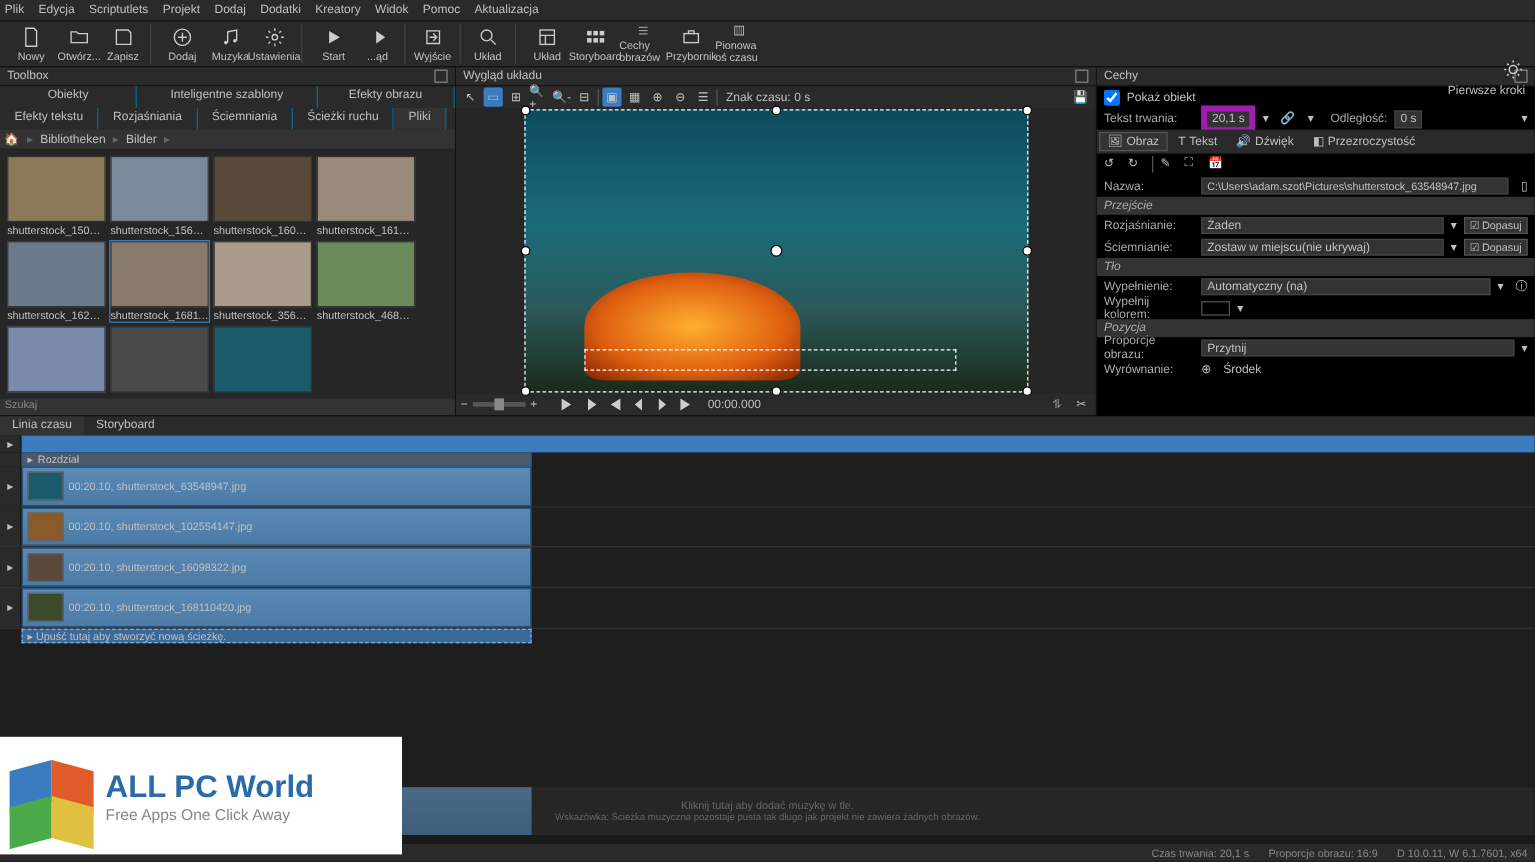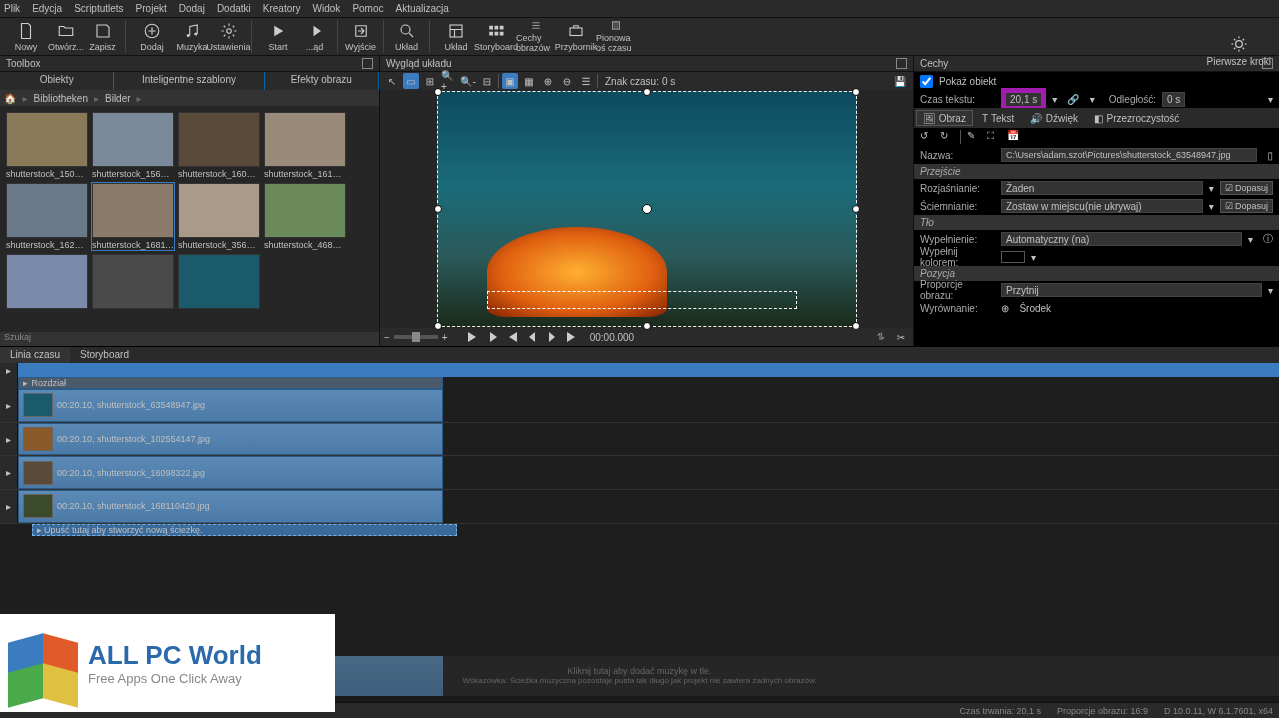--- a/index.html
+++ b/index.html
@@ -53,30 +53,30 @@
 .tl-tab.active{background:#333}
 .tl-ruler{height:14px;background:#3a7cbf;position:relative;margin-left:18px}
 .tl-tracks{flex:1;display:flex;flex-direction:column;overflow:hidden}
 .tl-track{height:40px;display:flex;border-bottom:1px solid #333}
 .tl-side{width:18px;background:#2a2a2a;display:flex;align-items:center;justify-content:center;border-right:1px solid #111}
 .tl-clip{background:linear-gradient(180deg,#5a8ab5 0%,#4a7aa5 100%);border:1px solid #2a5a85;height:100%;display:flex;align-items:center;padding:0 4px;gap:4px;font-size:9px;width:425px}
 .tl-clip-thumb{width:30px;height:24px;background:#333;border:1px solid #666}
 .tl-chapter{height:12px;display:flex}
 .tl-chapter .tl-clip{background:#4a5a6a;font-size:9px;padding:0 4px}
 .tl-drop{height:14px;display:flex}
-.tl-drop .dz{background:#3a6a9a;border:1px dashed #7ab0e0;margin-left:32px;width:425px;font-size:9px;padding:0 4px;display:flex;align-items:center}
+.tl-drop .dz{background:#3a6a9a;border:1px dashed #7ab0e0;margin-left:18px;width:425px;font-size:9px;padding:0 4px;display:flex;align-items:center}
 .music-area{height:48px;background:#262626;margin-top:120px;display:flex;align-items:center;justify-content:center;flex-direction:column;font-size:9px;color:#666;position:relative}
 .music-area .ov{position:absolute;left:18px;width:425px;height:100%;background:linear-gradient(180deg,#5a8ab5aa,#4a7aa5aa)}
 .statusbar{height:16px;background:#2a2a2a;border-top:1px solid #111;display:flex;align-items:center;justify-content:space-between;padding:0 6px;font-size:9px;color:#888;position:absolute;bottom:0;left:0;right:0}
 .watermark{position:absolute;left:0;bottom:6px;width:335px;height:98px;background:#fff;display:flex;align-items:center;padding:8px;gap:10px;z-index:100}
 .wm-cube{width:70px;height:70px;position:relative}
 .wm-cube div{position:absolute;width:35px;height:35px}
 .wm-text{color:#2a6aaa;font-size:26px;font-weight:bold}
 .wm-sub{color:#888;font-size:13px;font-weight:normal}
-.firststeps{position:absolute;right:8px;top:16px;display:flex;flex-direction:column;align-items:center;gap:2px;cursor:pointer}
+.firststeps{position:absolute;right:8px;top:30px;display:flex;flex-direction:column;align-items:flex-end;gap:2px;cursor:pointer}
 .firststeps svg{width:20px;height:20px;fill:none;stroke:#ccc;stroke-width:1.5}
 </style>
 </head>
 <body>
 
 <div class="menubar">
 <span>Plik</span>
 <span>Edycja</span>
 <span>Scriptutlets</span>
 <span>Projekt</span>
@@ -206,20 +206,27 @@
 
 <div class="left">
 <div class="panel-hdr">
         <span>Toolbox</span>
         <span class="sq"></span>
       </div>
 <div class="tabs">
 <div class="tab" style="flex:1;text-align:center">Obiekty</div>
 <div class="tab" style="flex:1.4;text-align:center">Inteligentne szablony</div>
 <div class="tab" style="flex:1;text-align:center">Efekty obrazu</div>
+</div>
+<div class="tabs">
+<div class="tab">Efekty tekstu</div>
+<div class="tab">Rozjaśniania</div>
+<div class="tab">Ściemniania</div>
+<div class="tab">Ścieżki ruchu</div>
+<div class="tab active">Pliki</div>
 </div>
 <div class="bcrumb">
 <span>🏠</span>
         <span class="ar">▸</span>
 <span>Bibliotheken</span>
         <span class="ar">▸</span>
 <span>Bilder</span>
         <span class="ar">▸</span>
 </div>
 <div class="thumbs" id="thumbs">
@@ -347,21 +354,21 @@
 <div class="right">
 <div class="panel-hdr">
         <span>Cechy</span>
         <span class="sq"></span>
       </div>
 <div class="prop-row">
         <input type="checkbox" checked="" style="">
         <span>Pokaż obiekt</span>
       </div>
 <div class="prop-row">
-<span class="prop-lbl">Czas tekstu:</span>
+<span class="prop-lbl">Tekst trwania:</span>
 <span style="background:#333;padding:1px 4px;border:5px solid #a21caf">20,1 s</span>
 <span>▾</span>
 <span style="margin:0 4px">🔗</span>
 <span>▾</span>
 <span class="prop-lbl" style="margin-left:8px;width:auto">Odległość:</span>
 <span style="background:#333;padding:1px 4px;border:1px solid #444">0 s</span>
 <span style="flex:1"></span>
         <span>▾</span>
 </div>
 <div class="prop-tabs">

